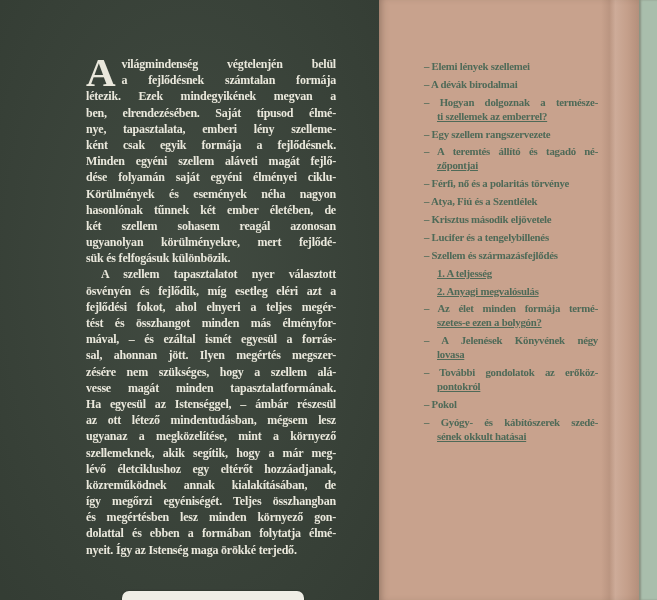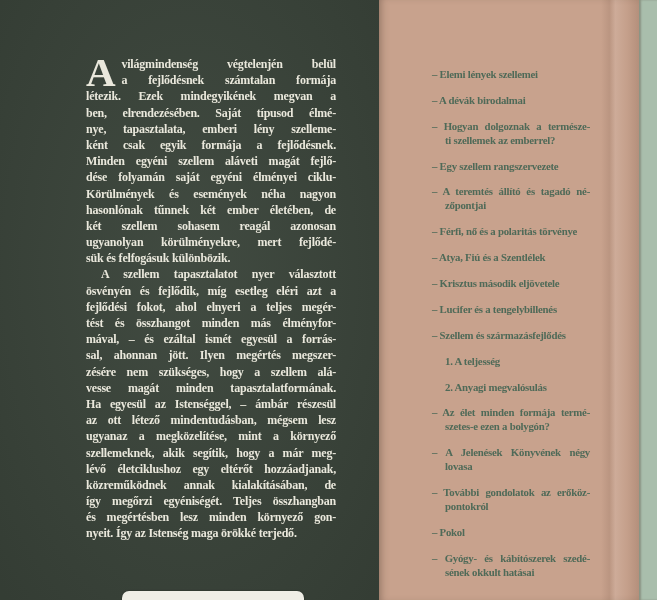--- a/index.html
+++ b/index.html
@@ -52,27 +52,27 @@
     position:absolute;left:222px;top:0;width:38px;height:600px;
     background:linear-gradient(to right,
       rgba(0,0,0,0) 0%, rgba(90,60,45,0.12) 22%, rgba(255,255,255,0.10) 38%,
       rgba(0,0,0,0.02) 70%, rgba(90,60,45,0.18) 100%);
   }
   .toc{
     position:absolute;left:41px;top:56px;width:182px;
     color:var(--right-text);
     font-weight:700;font-size:10.8px;line-height:13.9px;letter-spacing:-0.25px;
   }
-  .item{margin:12px;}
+  .item{margin:4px;}
   .rline{
     text-align:justify;text-align-last:justify;
     height:13.9px;overflow:visible;
   }
   .rline.last{text-align-last:left;}
-  .rline.cont{padding-left:13px;}
+  .rline.cont{padding-left:13px;text-decoration:underline;}
   
   .edge{
     position:absolute;left:639px;top:0;width:18px;height:600px;
     background:var(--edge);
     box-shadow:inset 2px 0 2px rgba(80,70,55,0.35);
   }
 </style>
 </head>
 <body>
 
@@ -106,20 +106,21 @@
           <div class="tline">zésére nem szükséges, hogy a szellem alá-</div>
           <div class="tline">vesse magát minden tapasztalatformának.</div>
           <div class="tline">Ha egyesül az Istenséggel, – ámbár részesül</div>
           <div class="tline">az ott létező mindentudásban, mégsem lesz</div>
           <div class="tline">ugyanaz a megközelítése, mint a környező</div>
           <div class="tline">szellemeknek, akik segítik, hogy a már meg-</div>
           <div class="tline">lévő életciklushoz egy eltérőt hozzáadjanak,</div>
           <div class="tline">közreműködnek annak kialakításában, de</div>
           <div class="tline">így megőrzi egyéniségét. Teljes összhangban</div>
           <div class="tline">és megértésben lesz minden környező gon-</div>
+          <div class="tline">dolattal és ebben a formában folytatja élmé-</div>
           <div class="tline last">nyeit. Így az Istenség maga örökké terjedő.</div>
         </div>
     </div>
     <div class="pill"></div>
   </div>
 
   <div class="page-right">
     <div class="toc" id="toc">
         <div class="item">
           <div class="rline last">– Elemi lények szellemei</div>

